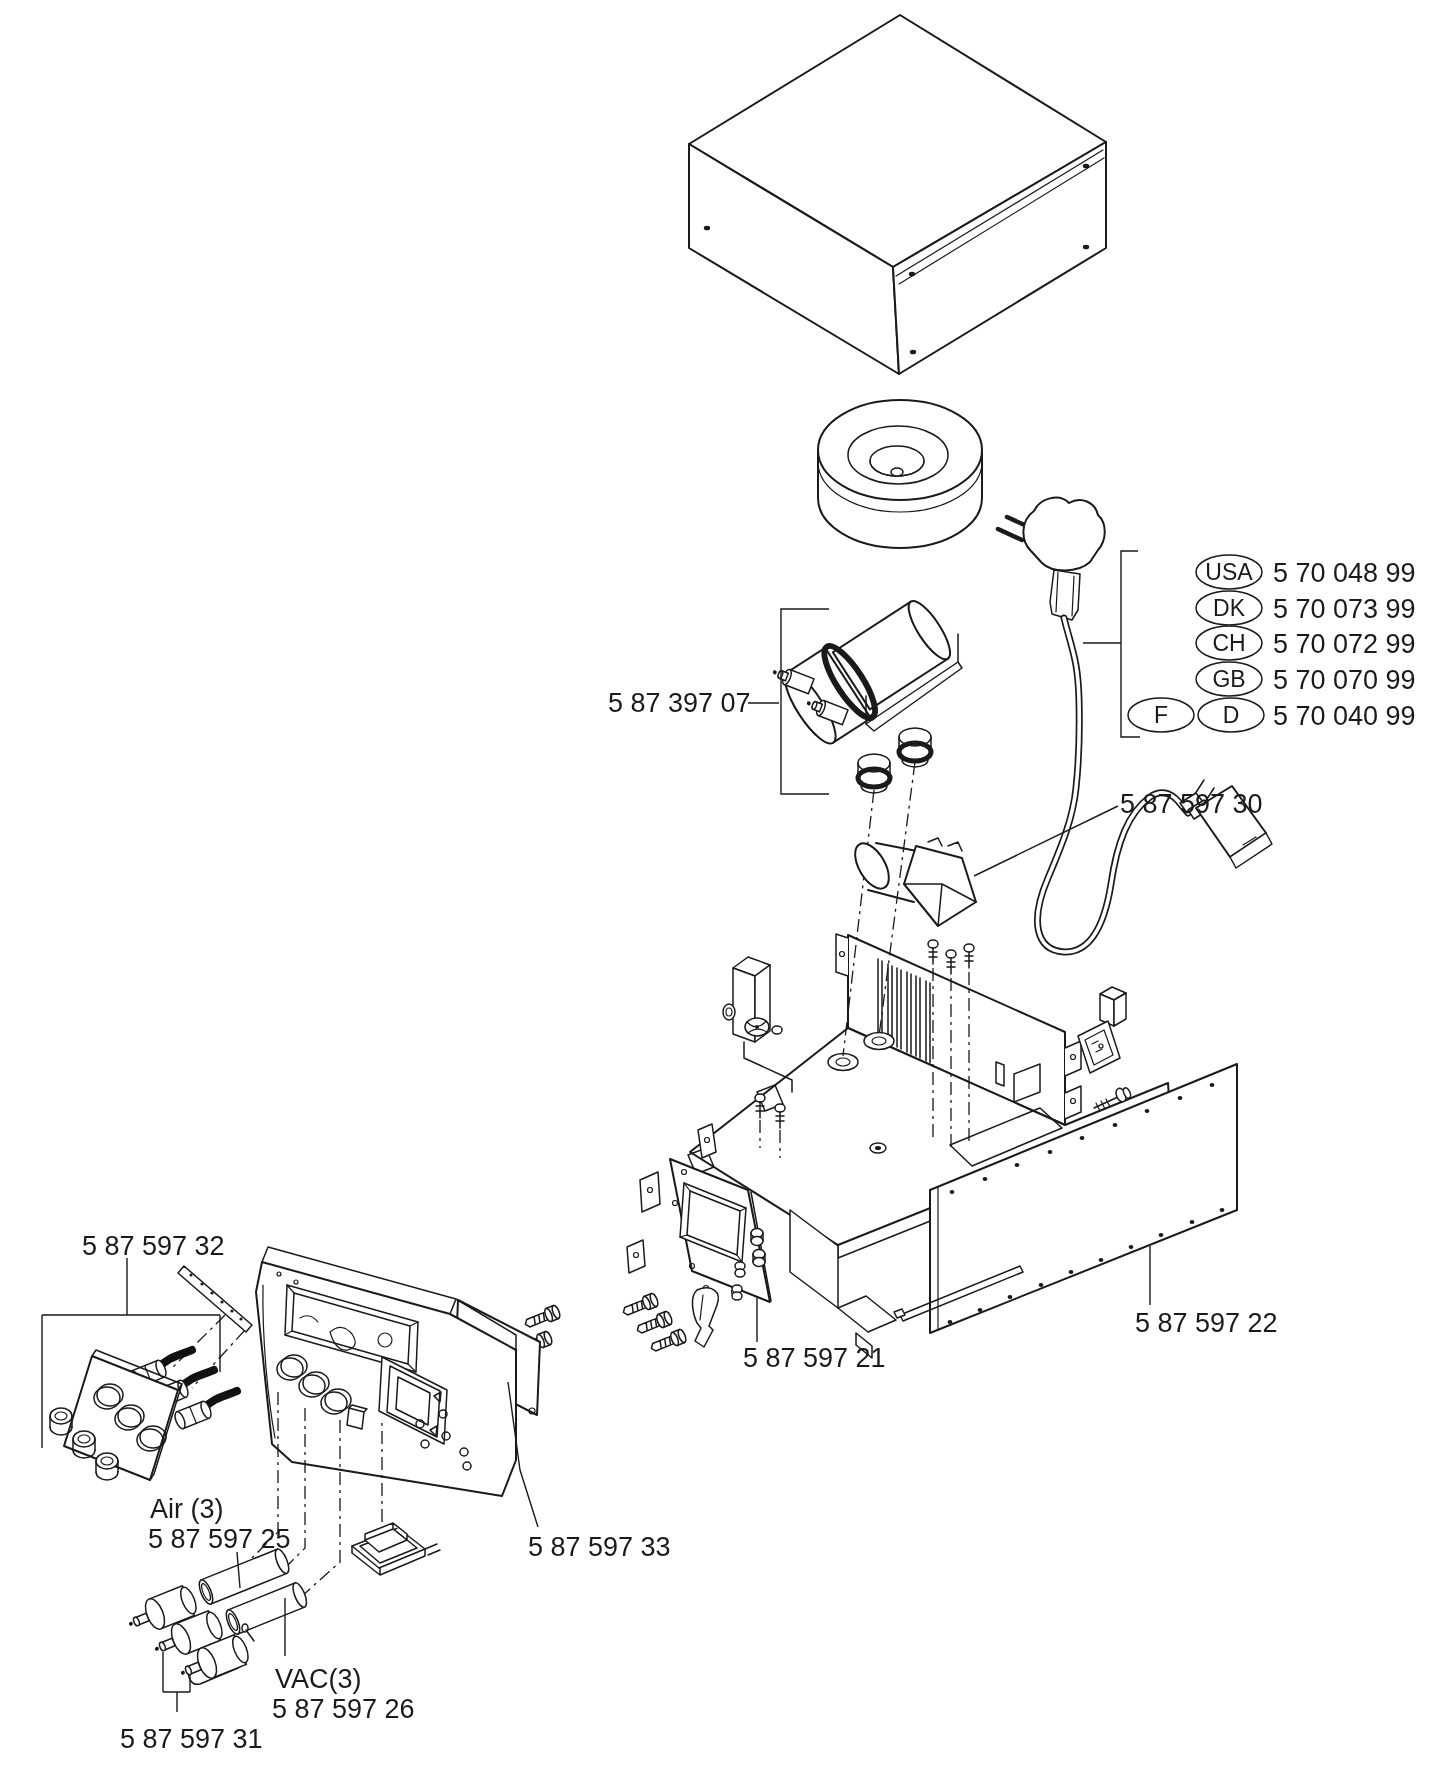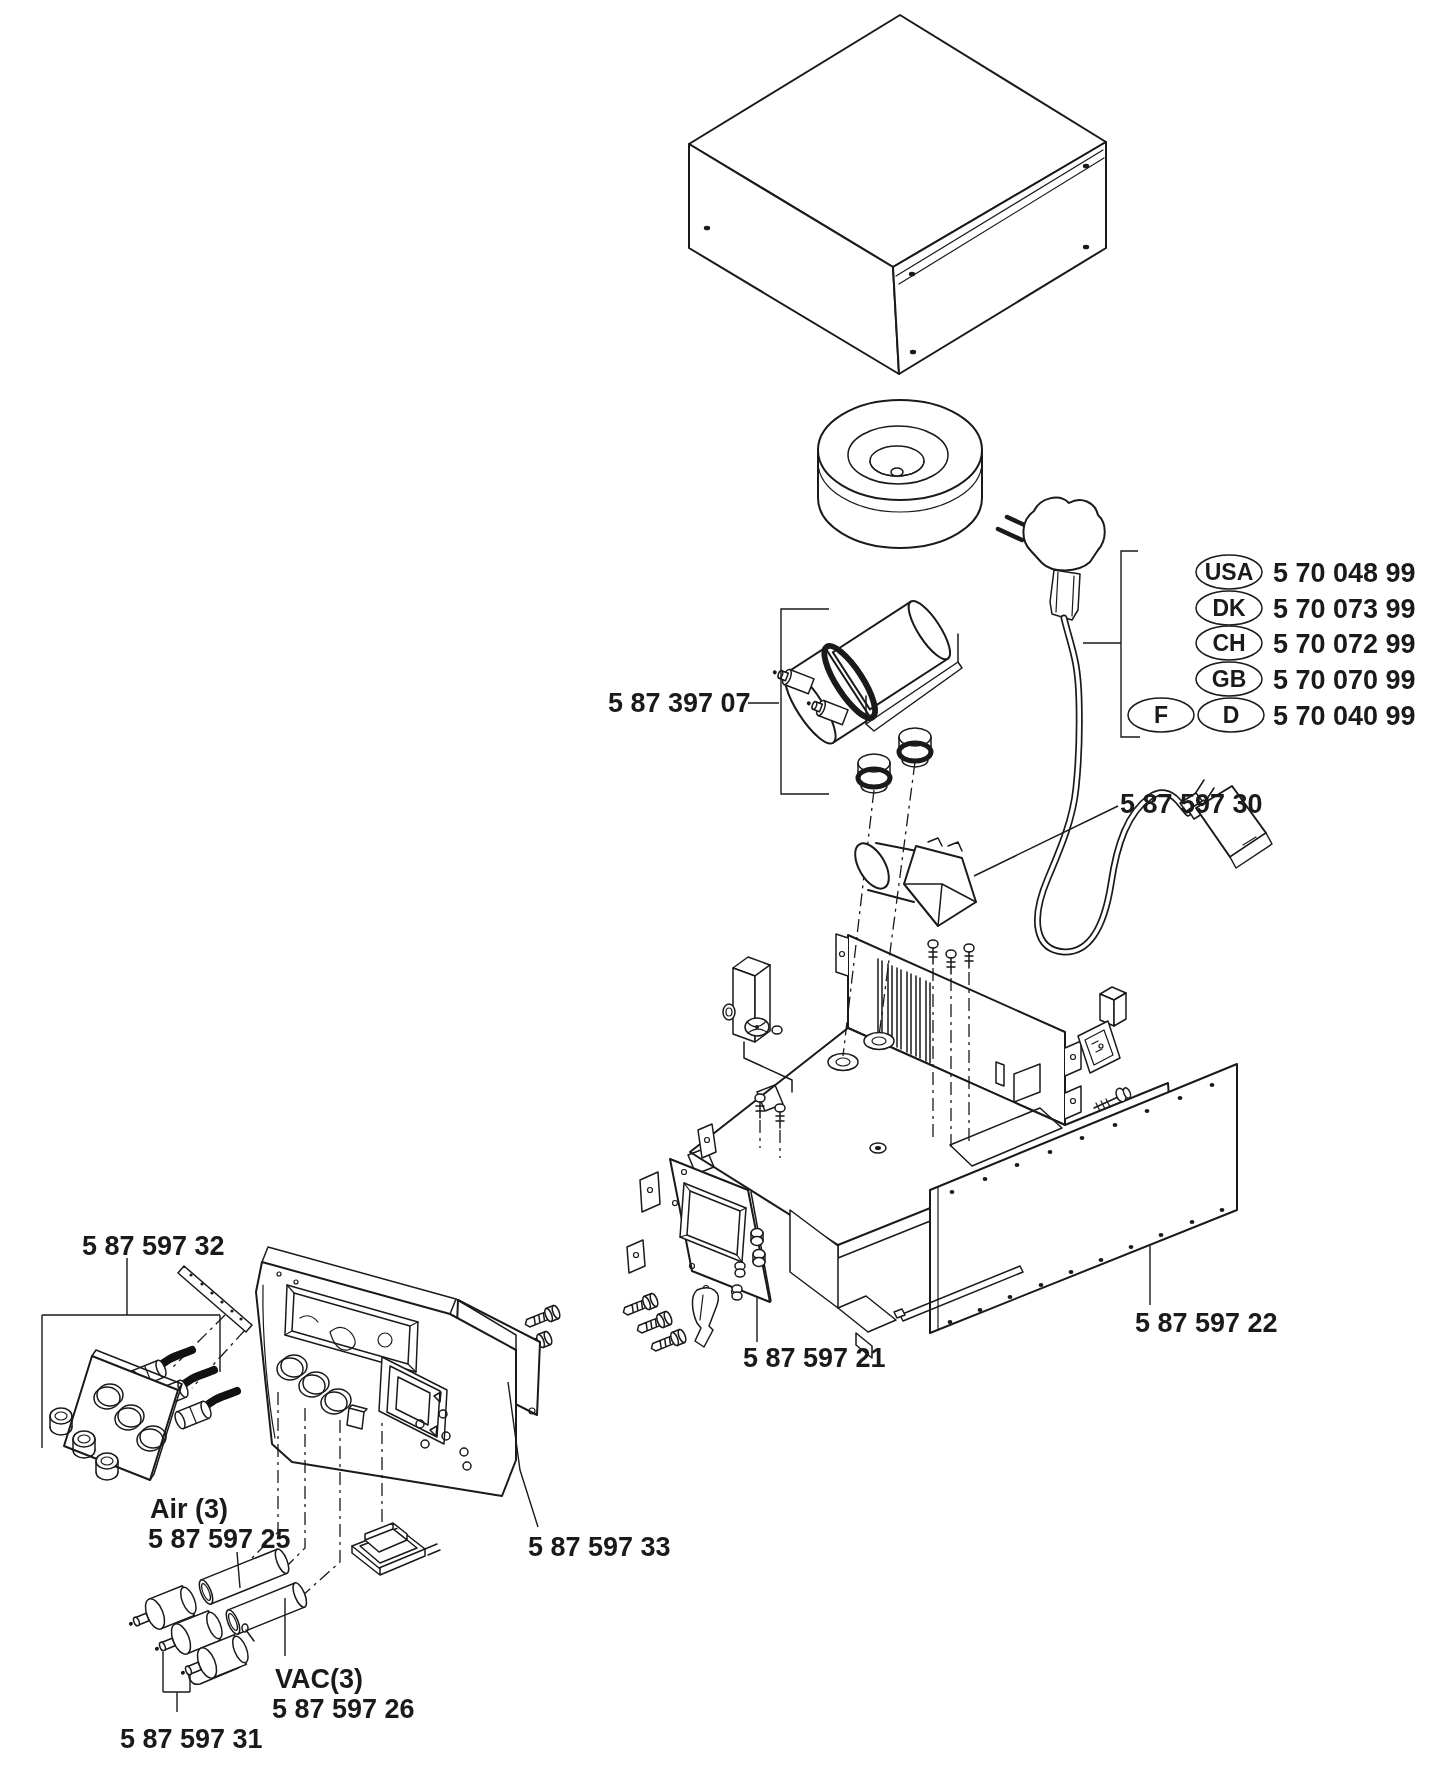--- a/index.html
+++ b/index.html
@@ -1,17 +1,17 @@
 <!DOCTYPE html>
 <html><head>
 <meta charset="utf-8">
 <style>
   html,body{margin:0;padding:0;background:#ffffff;}
   .stage{position:relative;width:1445px;height:1768px;background:#ffffff;overflow:hidden;
-         font-family:"Liberation Sans", sans-serif;font-weight:bold;}
+         font-family:"Liberation Sans", sans-serif;}
   svg{position:absolute;top:0;left:0;}
   svg *{vector-effect:none;}
   .ln  {fill:none;stroke:#1a1a1a;stroke-width:2;stroke-linejoin:round;stroke-linecap:round;}
   .ln15{fill:none;stroke:#1a1a1a;stroke-width:1.5;stroke-linejoin:round;stroke-linecap:round;}
   .ln1 {fill:none;stroke:#1a1a1a;stroke-width:1.2;stroke-linejoin:round;stroke-linecap:round;}
   .fw  {fill:#ffffff;stroke:#1a1a1a;stroke-width:2;stroke-linejoin:round;}
   .fw15{fill:#ffffff;stroke:#1a1a1a;stroke-width:1.5;stroke-linejoin:round;}
   .dk  {fill:#1a1a1a;stroke:none;}
   .dash{fill:none;stroke:#1a1a1a;stroke-width:1.3;stroke-dasharray:13 5 3 5;}
   .lead{fill:none;stroke:#1a1a1a;stroke-width:1.4;}

